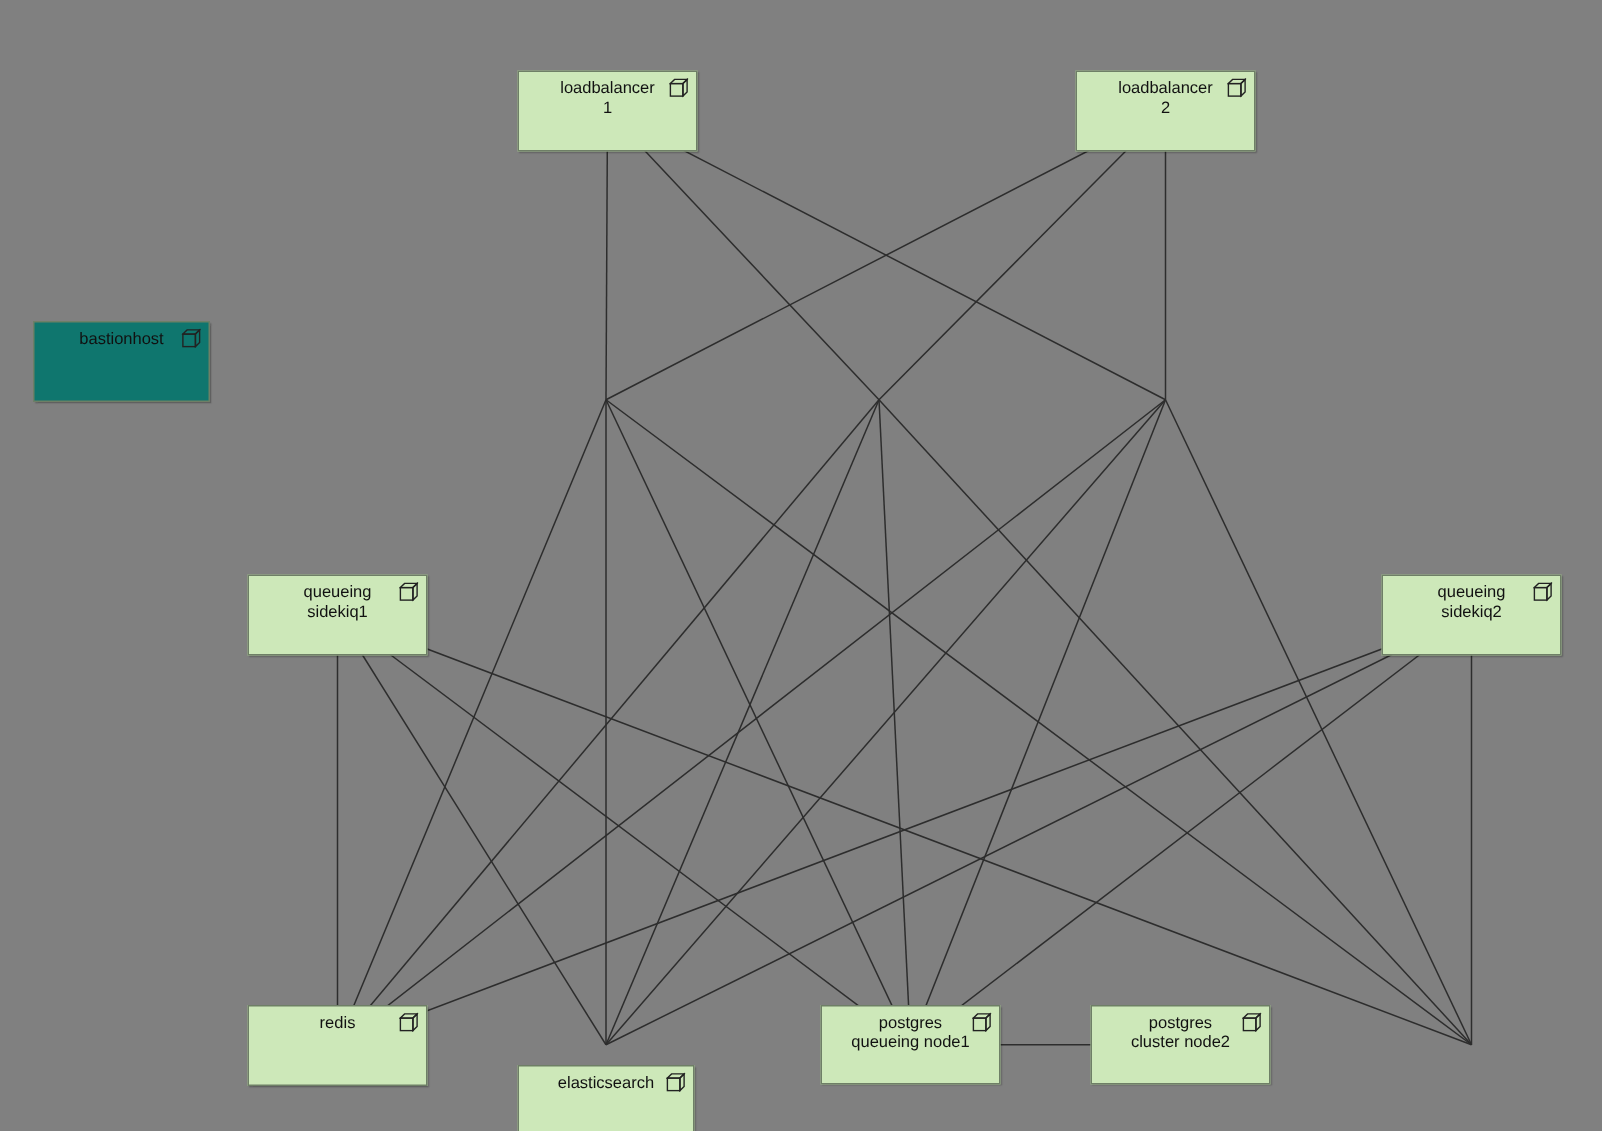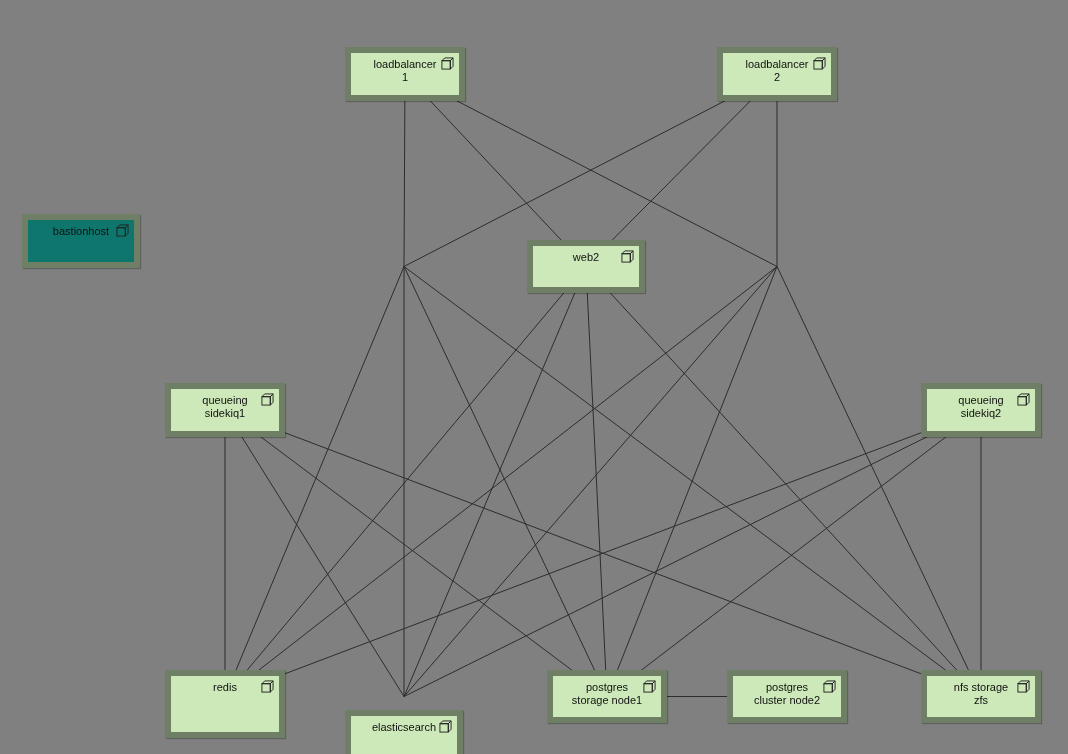--- a/index.html
+++ b/index.html
@@ -16,21 +16,21 @@
   #edges-svg {
     position: absolute;
     left: 0;
     top: 0;
     width: 1068px;
     height: 754px;
   }
   .node {
     position: absolute;
     box-sizing: border-box;
-    border: 6px solid #14532d;
+    border: 1px solid #14532d;
     text-align: center;
     padding-top: 5px;
     font-size: 11px;
     color: #111;
     box-shadow: 1px 1px 1px rgba(0,0,0,0.25);
   }
   .node-label {
     line-height: 13px;
     white-space: pre;
   }
@@ -95,82 +95,65 @@
     </div>
     <div class="node" style="left: 717px; top: 47px; width: 120px; height: 54px; background: rgb(205, 232, 185); border-color: rgb(110, 127, 102);">
       <div class="node-label">loadbalancer</div>
       <div class="node-label">2</div>
       <svg class="cube-icon" viewBox="0 0 14 14">
         <rect x="1" y="4" width="9" height="9" fill="none" stroke="#222" stroke-width="1"></rect>
         <polygon points="1,4 4,1 13,1 10,4" fill="none" stroke="#222" stroke-width="1"></polygon>
         <polygon points="10,4 13,1 13,10 10,13" fill="none" stroke="#222" stroke-width="1"></polygon>
       </svg>
     </div>
-    <div class="node" style="left: 527px; top: 240px; width: 118px; height: 53px; background: rgb(205, 232, 185); border-color: rgb(110, 127, 102);">
-      <div class="node-label">web2</div>
-      <svg class="cube-icon" viewBox="0 0 14 14">
-        <rect x="1" y="4" width="9" height="9" fill="none" stroke="#222" stroke-width="1"></rect>
-        <polygon points="1,4 4,1 13,1 10,4" fill="none" stroke="#222" stroke-width="1"></polygon>
-        <polygon points="10,4 13,1 13,10 10,13" fill="none" stroke="#222" stroke-width="1"></polygon>
-      </svg>
-    </div>
     <div class="node" style="left: 165px; top: 383px; width: 120px; height: 54px; background: rgb(205, 232, 185); border-color: rgb(110, 127, 102);">
       <div class="node-label">queueing</div>
       <div class="node-label">sidekiq1</div>
       <svg class="cube-icon" viewBox="0 0 14 14">
         <rect x="1" y="4" width="9" height="9" fill="none" stroke="#222" stroke-width="1"></rect>
         <polygon points="1,4 4,1 13,1 10,4" fill="none" stroke="#222" stroke-width="1"></polygon>
         <polygon points="10,4 13,1 13,10 10,13" fill="none" stroke="#222" stroke-width="1"></polygon>
       </svg>
     </div>
     <div class="node" style="left: 921px; top: 383px; width: 120px; height: 54px; background: rgb(205, 232, 185); border-color: rgb(110, 127, 102);">
       <div class="node-label">queueing</div>
       <div class="node-label">sidekiq2</div>
       <svg class="cube-icon" viewBox="0 0 14 14">
         <rect x="1" y="4" width="9" height="9" fill="none" stroke="#222" stroke-width="1"></rect>
         <polygon points="1,4 4,1 13,1 10,4" fill="none" stroke="#222" stroke-width="1"></polygon>
         <polygon points="10,4 13,1 13,10 10,13" fill="none" stroke="#222" stroke-width="1"></polygon>
       </svg>
     </div>
-    <div class="node" style="left: 165px; top: 670px; width: 120px; height: 68px; background: rgb(205, 232, 185); border-color: rgb(110, 127, 102);">
+    <div class="node" style="left: 165px; top: 670px; width: 120px; height: 54px; background: rgb(205, 232, 185); border-color: rgb(110, 127, 102);">
       <div class="node-label">redis</div>
       <svg class="cube-icon" viewBox="0 0 14 14">
         <rect x="1" y="4" width="9" height="9" fill="none" stroke="#222" stroke-width="1"></rect>
         <polygon points="1,4 4,1 13,1 10,4" fill="none" stroke="#222" stroke-width="1"></polygon>
         <polygon points="10,4 13,1 13,10 10,13" fill="none" stroke="#222" stroke-width="1"></polygon>
       </svg>
     </div>
     <div class="node" style="left: 345px; top: 670px; width: 118px; height: 53px; background: rgb(205, 232, 185); border-color: rgb(110, 127, 102); margin-top: 40px;">
       <div class="node-label">elasticsearch</div>
       <svg class="cube-icon" viewBox="0 0 14 14">
         <rect x="1" y="4" width="9" height="9" fill="none" stroke="#222" stroke-width="1"></rect>
         <polygon points="1,4 4,1 13,1 10,4" fill="none" stroke="#222" stroke-width="1"></polygon>
         <polygon points="10,4 13,1 13,10 10,13" fill="none" stroke="#222" stroke-width="1"></polygon>
       </svg>
     </div>
     <div class="node" style="left: 547px; top: 670px; width: 120px; height: 53px; background: rgb(205, 232, 185); border-color: rgb(110, 127, 102);">
       <div class="node-label">postgres</div>
-      <div class="node-label">storage node1</div>
+      <div class="node-label">queueing node1</div>
       <svg class="cube-icon" viewBox="0 0 14 14">
         <rect x="1" y="4" width="9" height="9" fill="none" stroke="#222" stroke-width="1"></rect>
         <polygon points="1,4 4,1 13,1 10,4" fill="none" stroke="#222" stroke-width="1"></polygon>
         <polygon points="10,4 13,1 13,10 10,13" fill="none" stroke="#222" stroke-width="1"></polygon>
       </svg>
     </div>
     <div class="node" style="left: 727px; top: 670px; width: 120px; height: 53px; background: rgb(205, 232, 185); border-color: rgb(110, 127, 102);">
       <div class="node-label">postgres</div>
       <div class="node-label">cluster node2</div>
       <svg class="cube-icon" viewBox="0 0 14 14">
         <rect x="1" y="4" width="9" height="9" fill="none" stroke="#222" stroke-width="1"></rect>
         <polygon points="1,4 4,1 13,1 10,4" fill="none" stroke="#222" stroke-width="1"></polygon>
         <polygon points="10,4 13,1 13,10 10,13" fill="none" stroke="#222" stroke-width="1"></polygon>
       </svg>
     </div>
-    <div class="node" style="left: 921px; top: 670px; width: 120px; height: 53px; background: rgb(205, 232, 185); border-color: rgb(110, 127, 102);">
-      <div class="node-label">nfs storage</div>
-      <div class="node-label">zfs</div>
-      <svg class="cube-icon" viewBox="0 0 14 14">
-        <rect x="1" y="4" width="9" height="9" fill="none" stroke="#222" stroke-width="1"></rect>
-        <polygon points="1,4 4,1 13,1 10,4" fill="none" stroke="#222" stroke-width="1"></polygon>
-        <polygon points="10,4 13,1 13,10 10,13" fill="none" stroke="#222" stroke-width="1"></polygon>
-      </svg>
-    </div>
   </div>
 
 </body></html>

